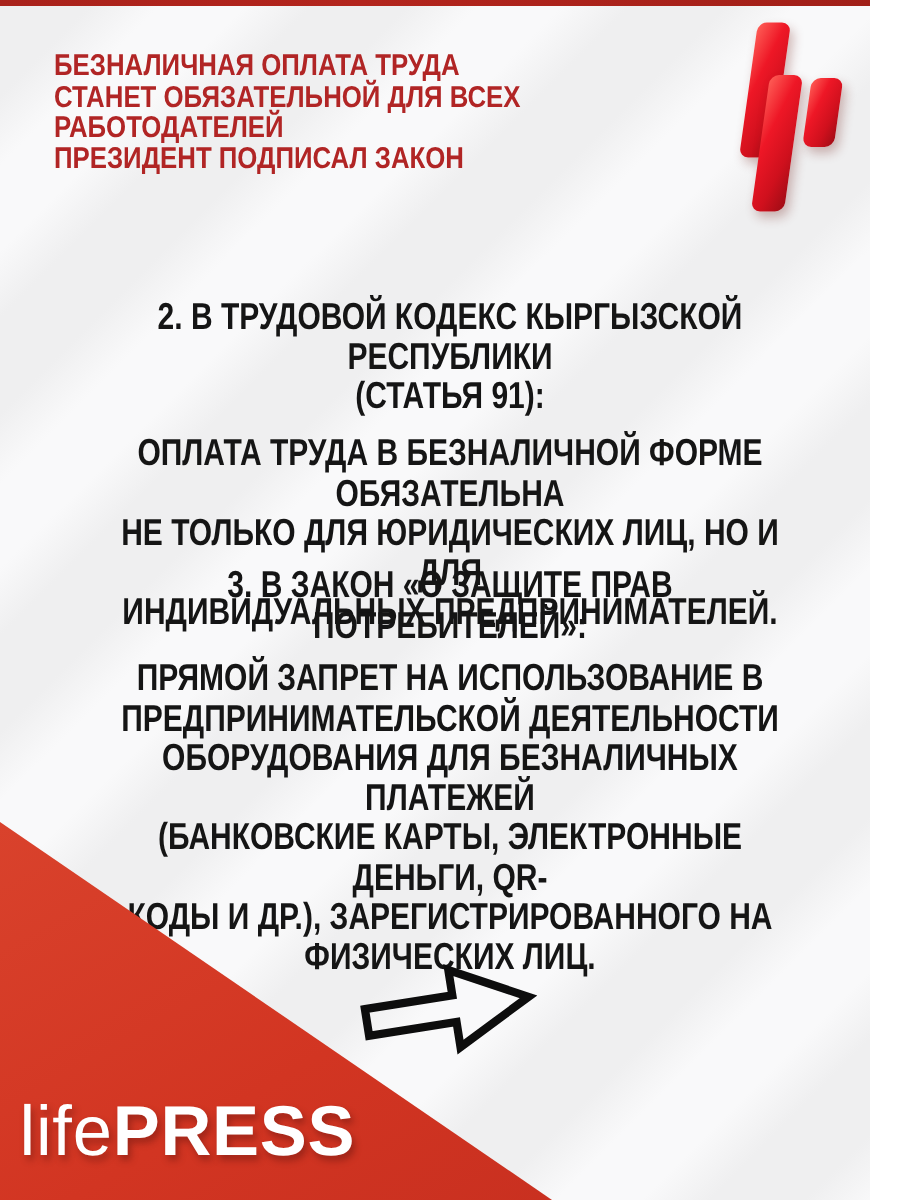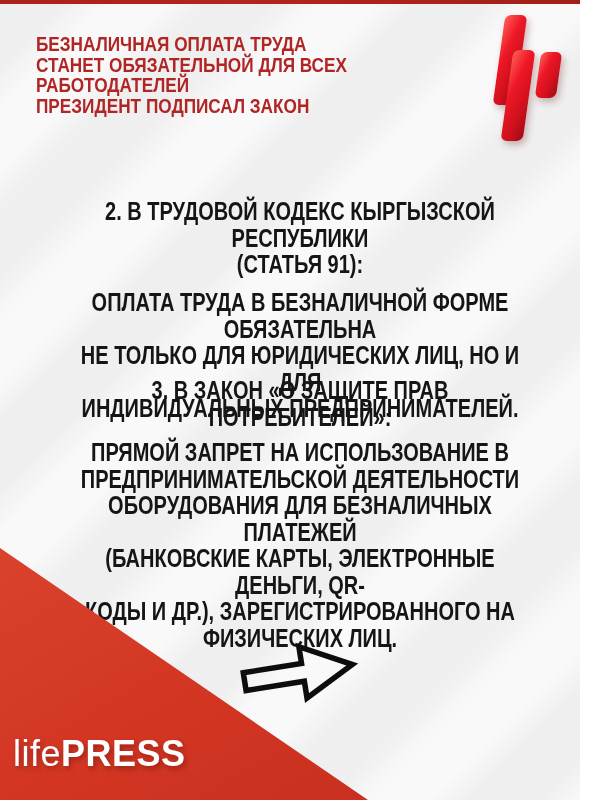--- a/index.html
+++ b/index.html
@@ -42,21 +42,21 @@
   .sec3-head{top:377px;}
   .sec3-para{top:439px;}
   .arrow-icon{position:absolute;left:239px;top:640px;transform:rotate(-9deg);}
   .corner-triangle{
     position:absolute;left:0;top:548px;width:368px;height:252px;
     background:linear-gradient(150deg,#d9422c 0%,#d23522 60%,#c93020 100%);
     clip-path:polygon(0 0,100% 100%,0 100%);
   }
   .brand{
     position:absolute;left:13px;top:729px;z-index:2;
-    color:#ffffff;font-size:36px;line-height:50px;letter-spacing:0.5px;
+    color:#ffffff;font-size:47px;line-height:50px;letter-spacing:0.5px;
     text-shadow:2px 3px 5px rgba(60,10,8,0.35);
   }
   .brand .life{font-weight:400;}
   .brand .press{font-weight:700;}
 </style>
 </head>
 <body>
 
 <div class="canvas">
 

